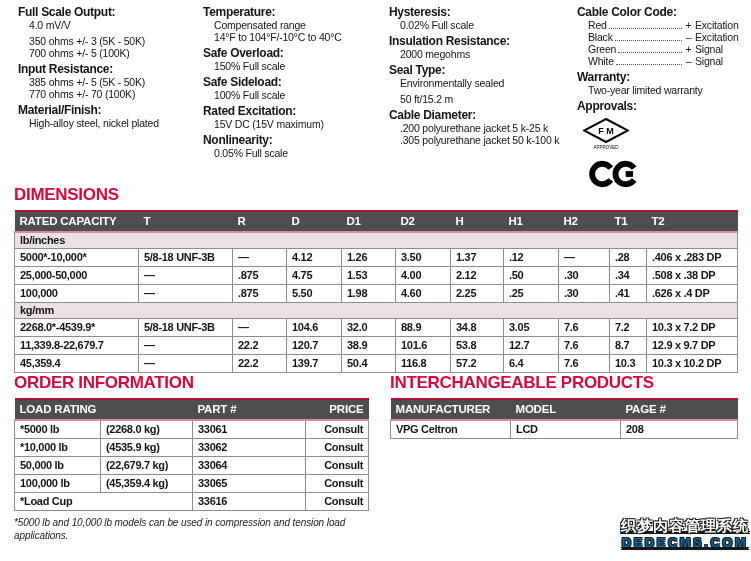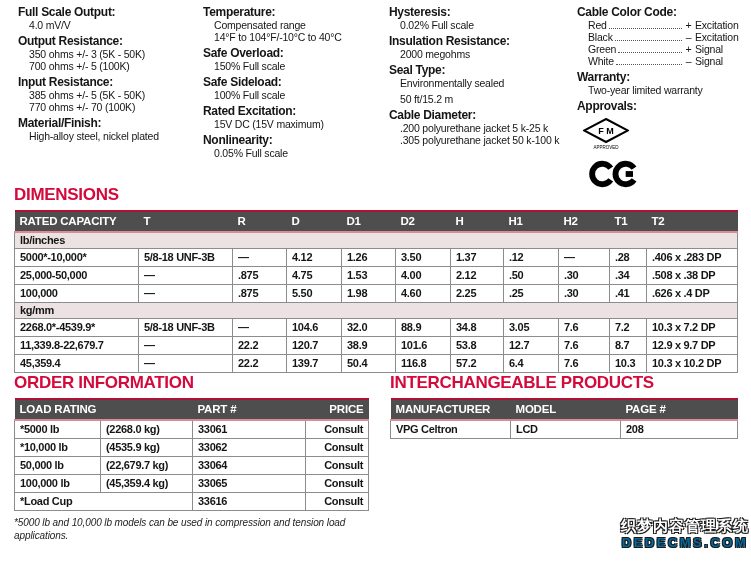--- a/index.html
+++ b/index.html
@@ -61,42 +61,41 @@
   .order-table thead th.price-h { text-align:right; }
   .order-table td.price-c { text-align:right; }
 
   .sec-interch { position:absolute; top:373px; left:390px; width:347px; }
   .interch-table { width:347px; }
 
   .footnotes { margin-top:5px; width:378px; }
   .footnote { font-style:italic; font-size:10px; line-height:13px; letter-spacing:-0.1px; margin-bottom:19px; color:#222; }
 
   
-  .watermark { position:absolute; top:518px; right:2px; text-align:center; line-height:1; }
+  .watermark { position:absolute; top:518px; right:2px; text-align:center; line-height:1;text-decoration:underline; }
   .wm-line1 {
     font-size:15px; font-weight:bold; color:#ffffff; letter-spacing:1px;
     text-shadow:-1px -1px 0 #1a1a1a, 1px -1px 0 #1a1a1a, -1px 1px 0 #1a1a1a, 1px 1px 0 #1a1a1a;
   }
   .wm-line2 {
     margin-top:3px; font-size:13px; font-weight:bold; color:#0369a1; letter-spacing:2.5px;
     text-shadow:-1px -1px 0 #1a1a1a, 1px -1px 0 #1a1a1a, -1px 1px 0 #1a1a1a, 1px 1px 0 #1a1a1a;
   }
 </style>
 </head>
 <body>
 
 <div class="specs">
 
   <div class="spec-col col-1">
     <div class="spec-group">
       <div class="spec-label">Full Scale Output:</div>
       <div class="spec-line">4.0 mV/V</div>
     </div>
     <div class="spec-group">
-      <div class="spec-label">Output Resistance:</div>
       <div class="spec-line">350 ohms +/- 3 (5K - 50K)</div>
       <div class="spec-line">700 ohms +/- 5 (100K)</div>
     </div>
     <div class="spec-group">
       <div class="spec-label">Input Resistance:</div>
       <div class="spec-line">385 ohms +/- 5 (5K - 50K)</div>
       <div class="spec-line">770 ohms +/- 70 (100K)</div>
     </div>
     <div class="spec-group">
       <div class="spec-label">Material/Finish:</div>

